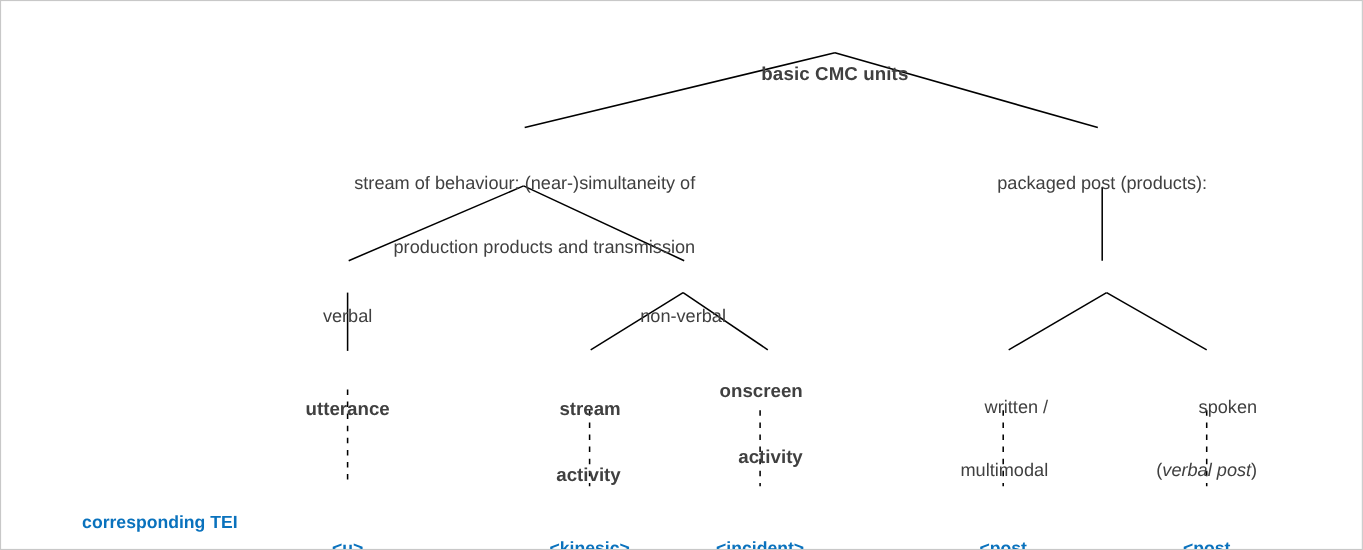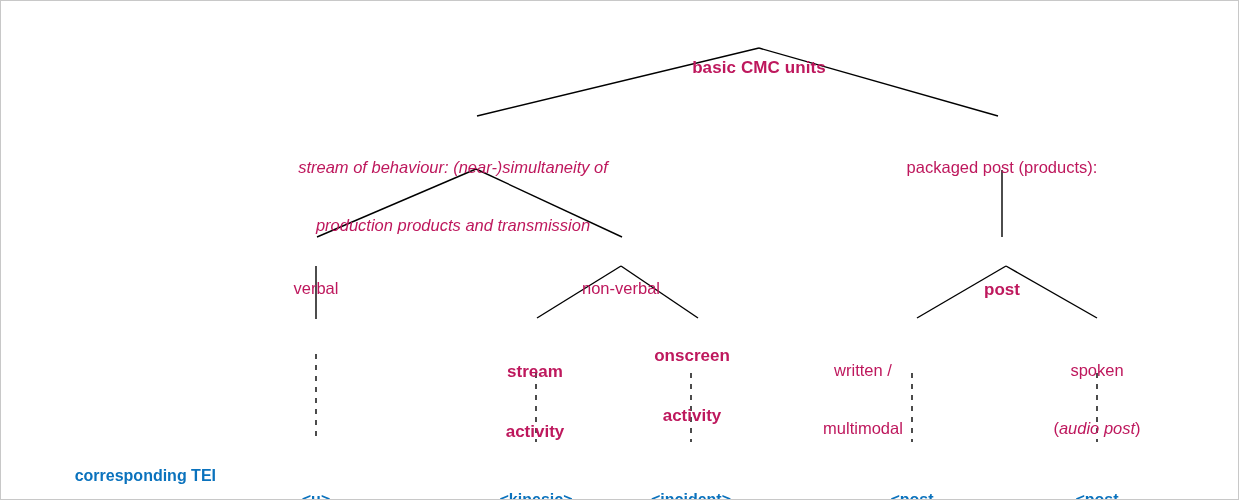--- a/index.html
+++ b/index.html
@@ -22,22 +22,22 @@
   #edges {
     position: absolute;
     left: 0;
     top: 0;
     width: 1239px;
     height: 500px;
     pointer-events: none;
   }
   .node {
     position: absolute;
-    text-align: center;
-    color: #be185d;
+    text-align: right;
+    color: #404040;
     line-height: 1.18;
     white-space: pre;
     transform: translateX(-50%);
   }
   .n-root {
     font-size: 17px;
     font-weight: bold;
     letter-spacing: 0.1px;
   }
   .n-l2 {
@@ -111,60 +111,60 @@
       <line x1="690" y1="372" x2="690" y2="441"></line>
       <line x1="911" y1="372" x2="911" y2="441"></line>
       <line x1="1096" y1="372" x2="1096" y2="441"></line>
     </g>
   </svg>
 
   <div class="node n-root" style="left:758px; top:17px;">
     <div>basic CMC units</div>
   </div>
 
-  <div class="node n-l2" style="left:452px; top:118px;font-style:italic;">
+  <div class="node n-l2" style="left:476px; top:118px;">
     <div>stream of behaviour: (near-)simultaneity of</div>
     <div>production products and transmission</div>
   </div>
 
   <div class="node n-l2" style="left:1001px; top:118px;">
     <div>packaged post (products):</div>
   </div>
 
   <div class="node n-l3" style="left:620px; top:239px;">
     <div>non-verbal</div>
   </div>
 
   <div class="node n-l3" style="left:315px; top:239px;">
     <div>verbal</div>
   </div>
 
-  <div class="node n-l3-bold" style="left:1001px; top:239px;">
-    <div>post</div>
+
+  <div class="node n-l4-bold" style="left:315px; top:321px;">
+    <div>utterance</div>
   </div>
-
 
   <div class="node n-l4-bold" style="left:534px; top:321px;">
     <div>stream</div>
     <div>activity</div>
   </div>
 
   <div class="node n-l4-bold" style="left:691px; top:305px;">
     <div>onscreen</div>
     <div>activity</div>
   </div>
 
-  <div class="node n-l4" style="left:862px; top:321px;">
+  <div class="node n-l4" style="left:912px; top:321px;">
     <div>written /</div>
     <div>multimodal</div>
   </div>
 
   <div class="node n-l4" style="left:1096px; top:321px;">
     <div>spoken</div>
-    <div><span>(</span><span class="ital">audio post</span><span>)</span></div>
+    <div><span>(</span><span class="ital">verbal post</span><span>)</span></div>
   </div>
 
   <div class="tei-legend" style="left:20px; top:426px; width:195px; color:#0a72bd;">
     <div>corresponding TEI</div>
     
   </div>
 
   <div class="tei" style="left:315px; top:450px; color:#0a72bd;">
     <div>&lt;u&gt;</div>
   </div>

